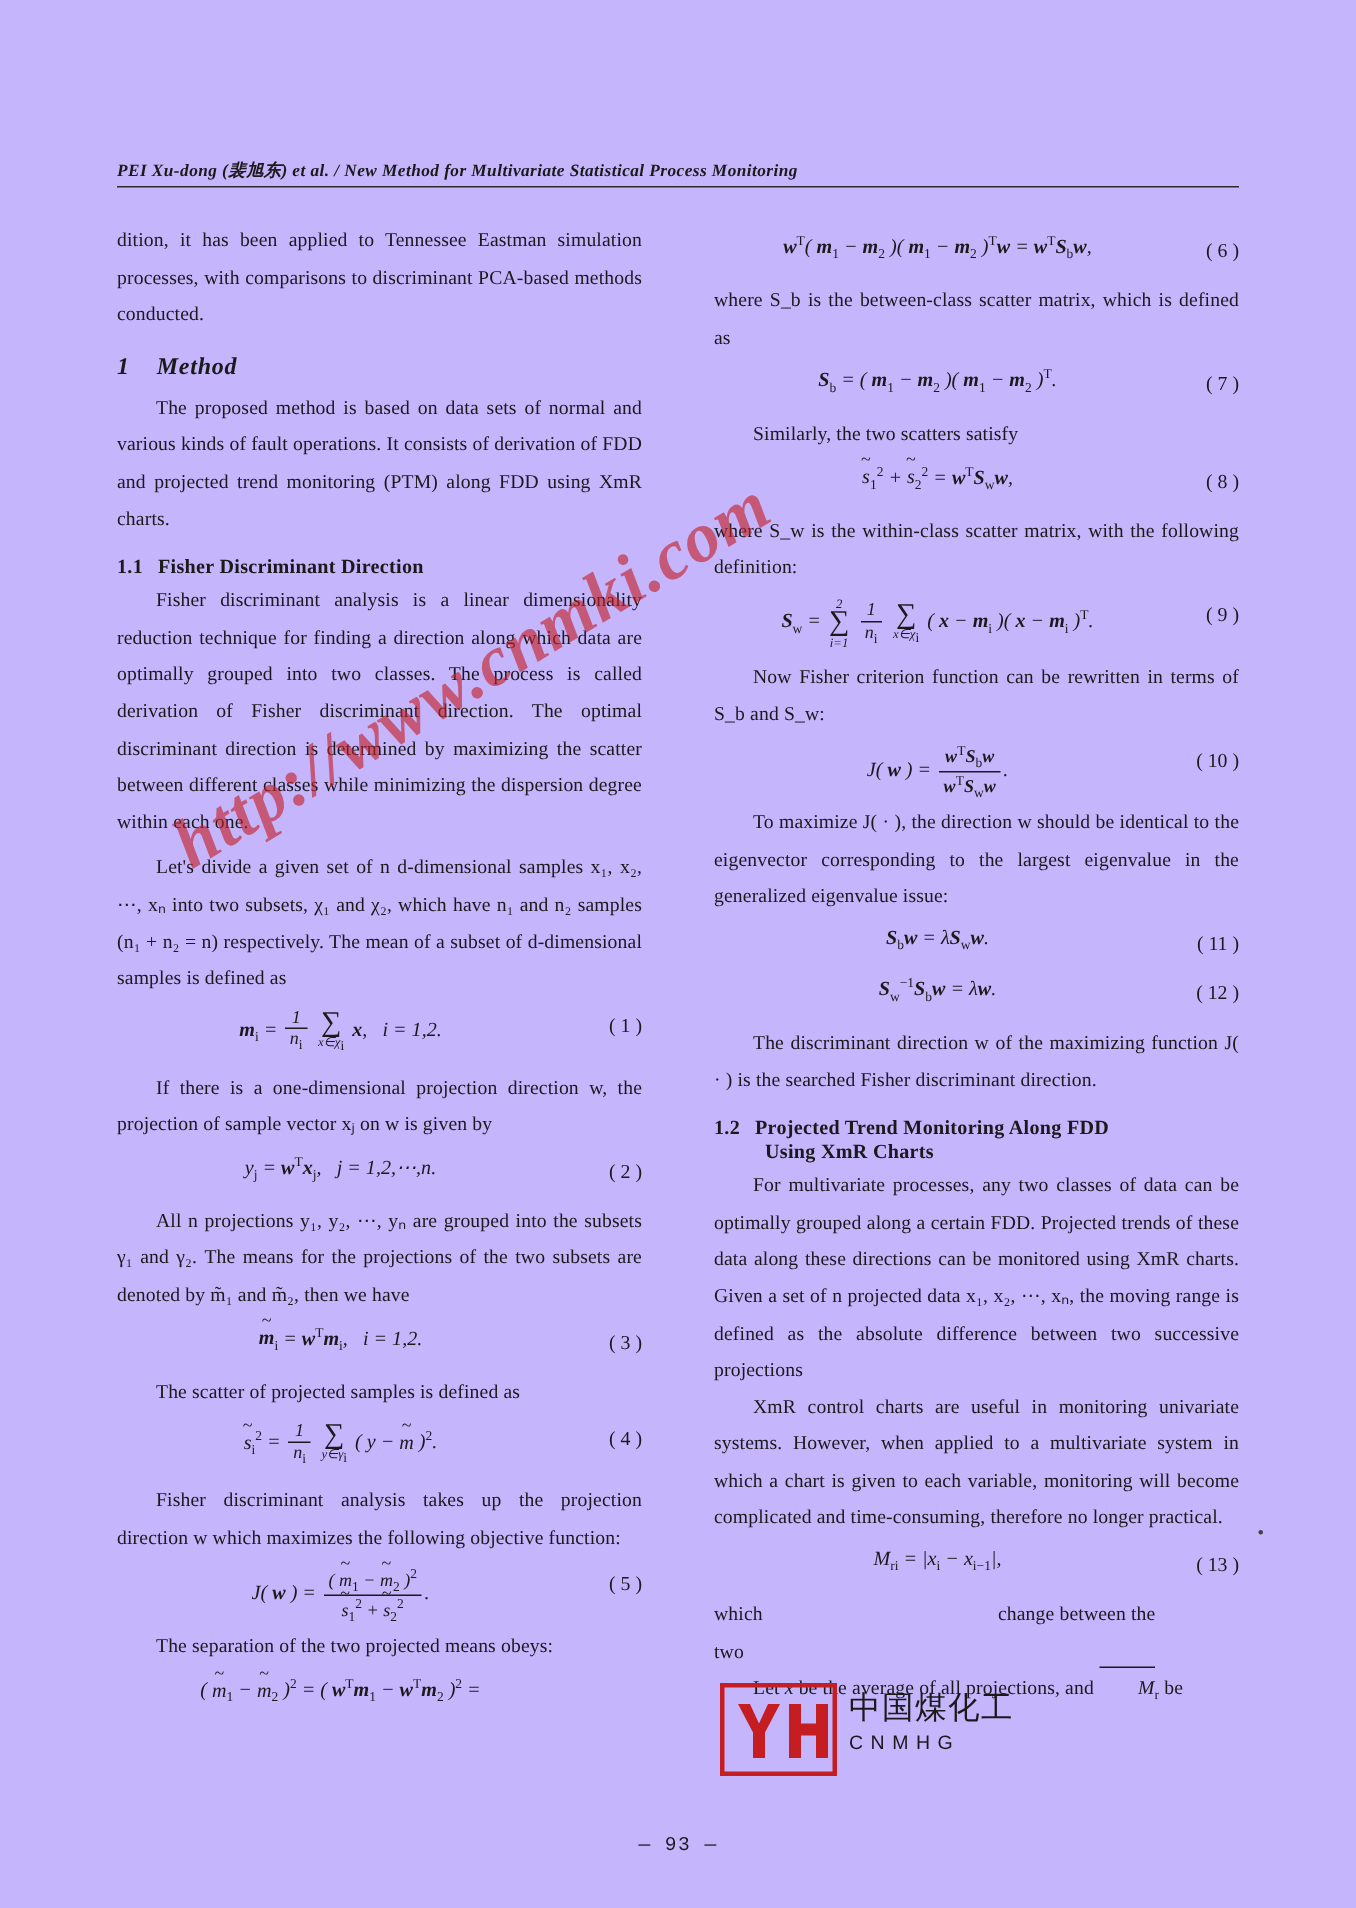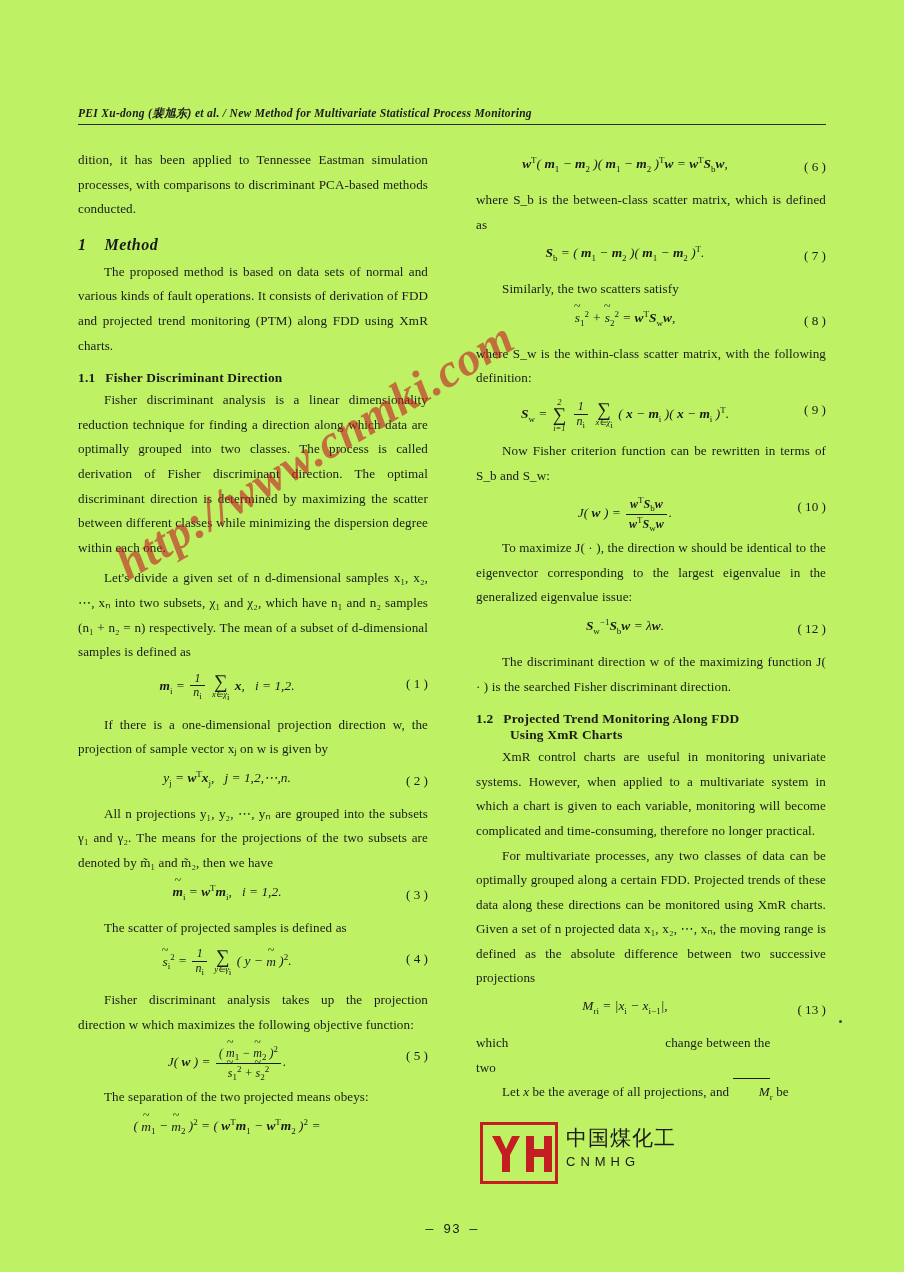--- a/index.html
+++ b/index.html
@@ -12,21 +12,21 @@
     height: 1272px;
     position: relative;
     font-family: "Liberation Serif", serif;
     color: #1a1a1a;
     overflow: hidden;
   }
   .page {
     position: absolute;
     left: 0; top: 0;
     width: 904px; height: 1272px;
-    background: #bef264;
+    background: #c4b5fd;
   }
   .running-head {
     position: absolute;
     left: 78px;
     top: 106px;
     width: 750px;
     font-size: 11.5px;
     font-style: italic;
     font-weight: bold;
     letter-spacing: 0.3px;
@@ -386,39 +386,45 @@
           <span class="frac">
             <span class="num-part"><span class="mb">w</span><sup>T</sup><span class="mb">S</span><sub>b</sub><span class="mb">w</span></span>
             <span class="den-part"><span class="mb">w</span><sup>T</sup><span class="mb">S</span><sub>w</sub><span class="mb">w</span></span>
           </span>.
         </span>
         <span class="tag">( 10 )</span>
       </div>
 
       <p class="body indent">To maximize J( · ), the direction w should be identical to the eigenvector corresponding to the largest eigenvalue in the generalized eigenvalue issue:</p>
 
+      <div class="eq short">
+        <span class="expr">
+          <span class="mb">S</span><sub>b</sub><span class="mb">w</span> = λ<span class="mb">S</span><sub>w</sub><span class="mb">w</span>.
+        </span>
+        <span class="tag">( 11 )</span>
+      </div>
 
 
       <div class="eq short">
         <span class="expr">
           <span class="mb">S</span><sub>w</sub><sup>−1</sup><span class="mb">S</span><sub>b</sub><span class="mb">w</span> = λ<span class="mb">w</span>.
         </span>
         <span class="tag">( 12 )</span>
       </div>
 
       <p class="body indent">The discriminant direction w of the maximizing function J( · ) is the searched Fisher discriminant direction.</p>
 
       <h3 class="subsec">
         <span class="num">1.2</span><span>Projected Trend Monitoring Along FDD</span>
         <span class="cont2">Using XmR Charts</span>
       </h3>
 
+      <p class="body indent">For multivariate processes, any two classes of data can be optimally grouped along a certain FDD. Projected trends of these data along these directions can be monitored using XmR charts. Given a set of n projected data x₁, x₂, ⋯, xₙ, the moving range is defined as the absolute difference between two successive projections</p>
+
       <p class="body indent">XmR control charts are useful in monitoring univariate systems. However, when applied to a multivariate system in which a chart is given to each variable, monitoring will become complicated and time-consuming, therefore no longer practical.</p>
-
-      <p class="body indent">For multivariate processes, any two classes of data can be optimally grouped along a certain FDD. Projected trends of these data along these directions can be monitored using XmR charts. Given a set of n projected data x₁, x₂, ⋯, xₙ, the moving range is defined as the absolute difference between two successive projections</p>
 
       <div class="eq short">
         <span class="expr">
           <span class="mi">M</span><sub>ri</sub> = |<span class="mi">x</span><sub>i</sub> − <span class="mi">x</span><sub>i−1</sub>|,
         </span>
         <span class="tag">( 13 )</span>
       </div>
 
       <p class="body">
         <span>which</span>

